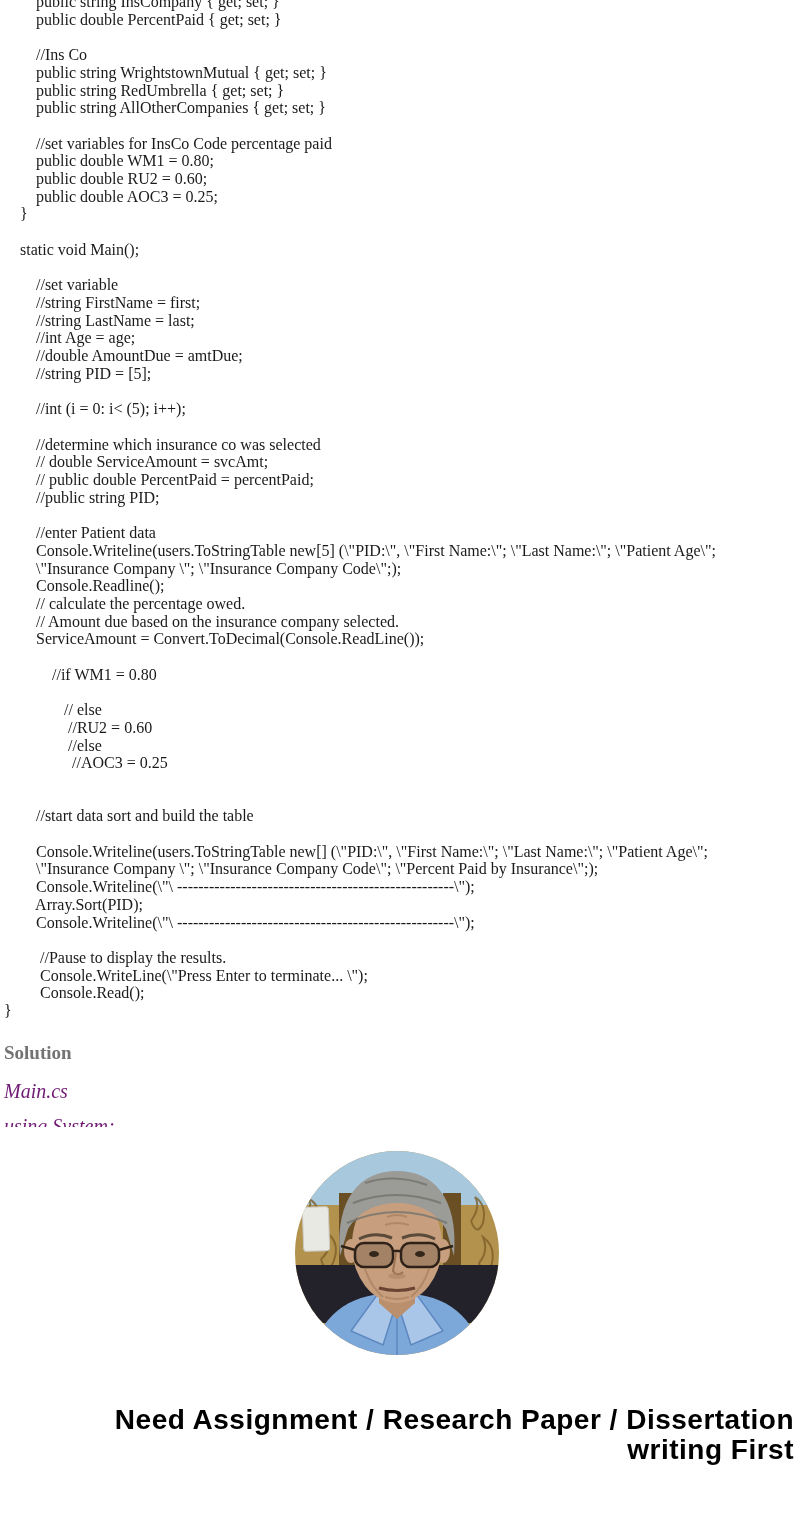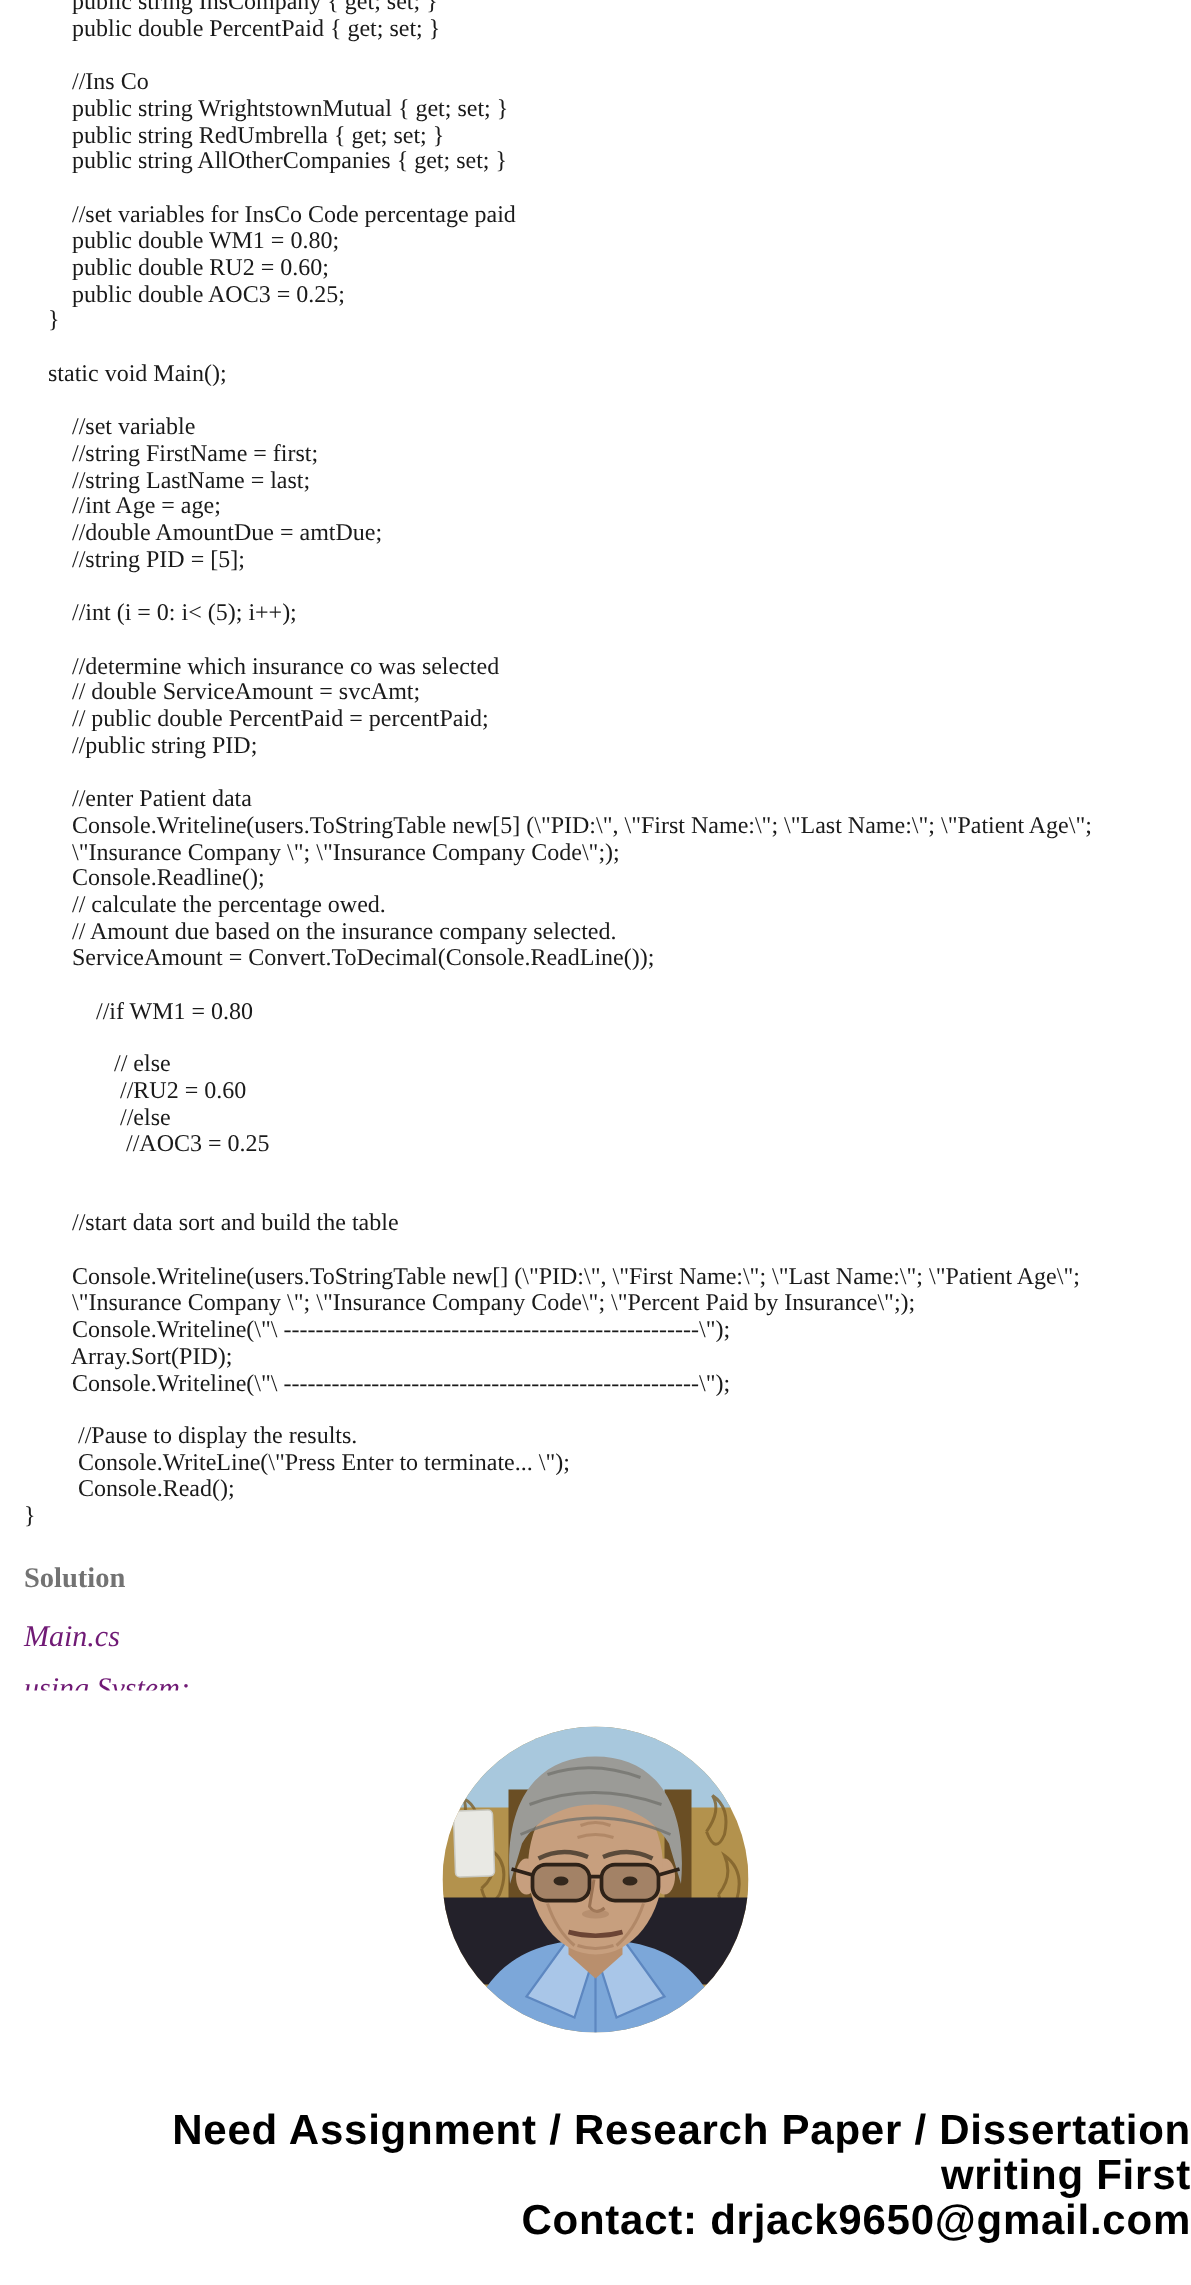--- a/index.html
+++ b/index.html
@@ -8,21 +8,21 @@
     height: 1523px;
     background: #ffffff;
     overflow: hidden;
     font-family: "Liberation Serif", serif;
     color: #1a1a1a;
   }
   
   .doc-clip {
     height: 1127px;
     overflow: hidden;
-    padding-left: 16px;
+    padding-left: 4px;
     box-sizing: border-box;
   }
   pre.code {
     margin: -7px 0 0 0;
     font-family: "Liberation Serif", serif;
     font-size: 16px;
     line-height: 17.7px;
     white-space: pre;
     color: #1a1a1a;
   }
@@ -218,14 +218,13 @@
         <path d="M84,137 Q102,142 120,137" stroke="#6b4434" stroke-width="3"></path>
         <path d="M90,146 Q102,150 114,146" stroke="#a87f5f" stroke-width="2" opacity="0.7"></path>
       </g>
     </g>
   </svg>
 </div>
 
 <div class="promo">
   <div>Need Assignment / Research Paper / Dissertation</div>
   <div>writing First</div>
-  <div>Contact: drjack9650@gmail.com</div>
 </div>
 
 </body></html>

